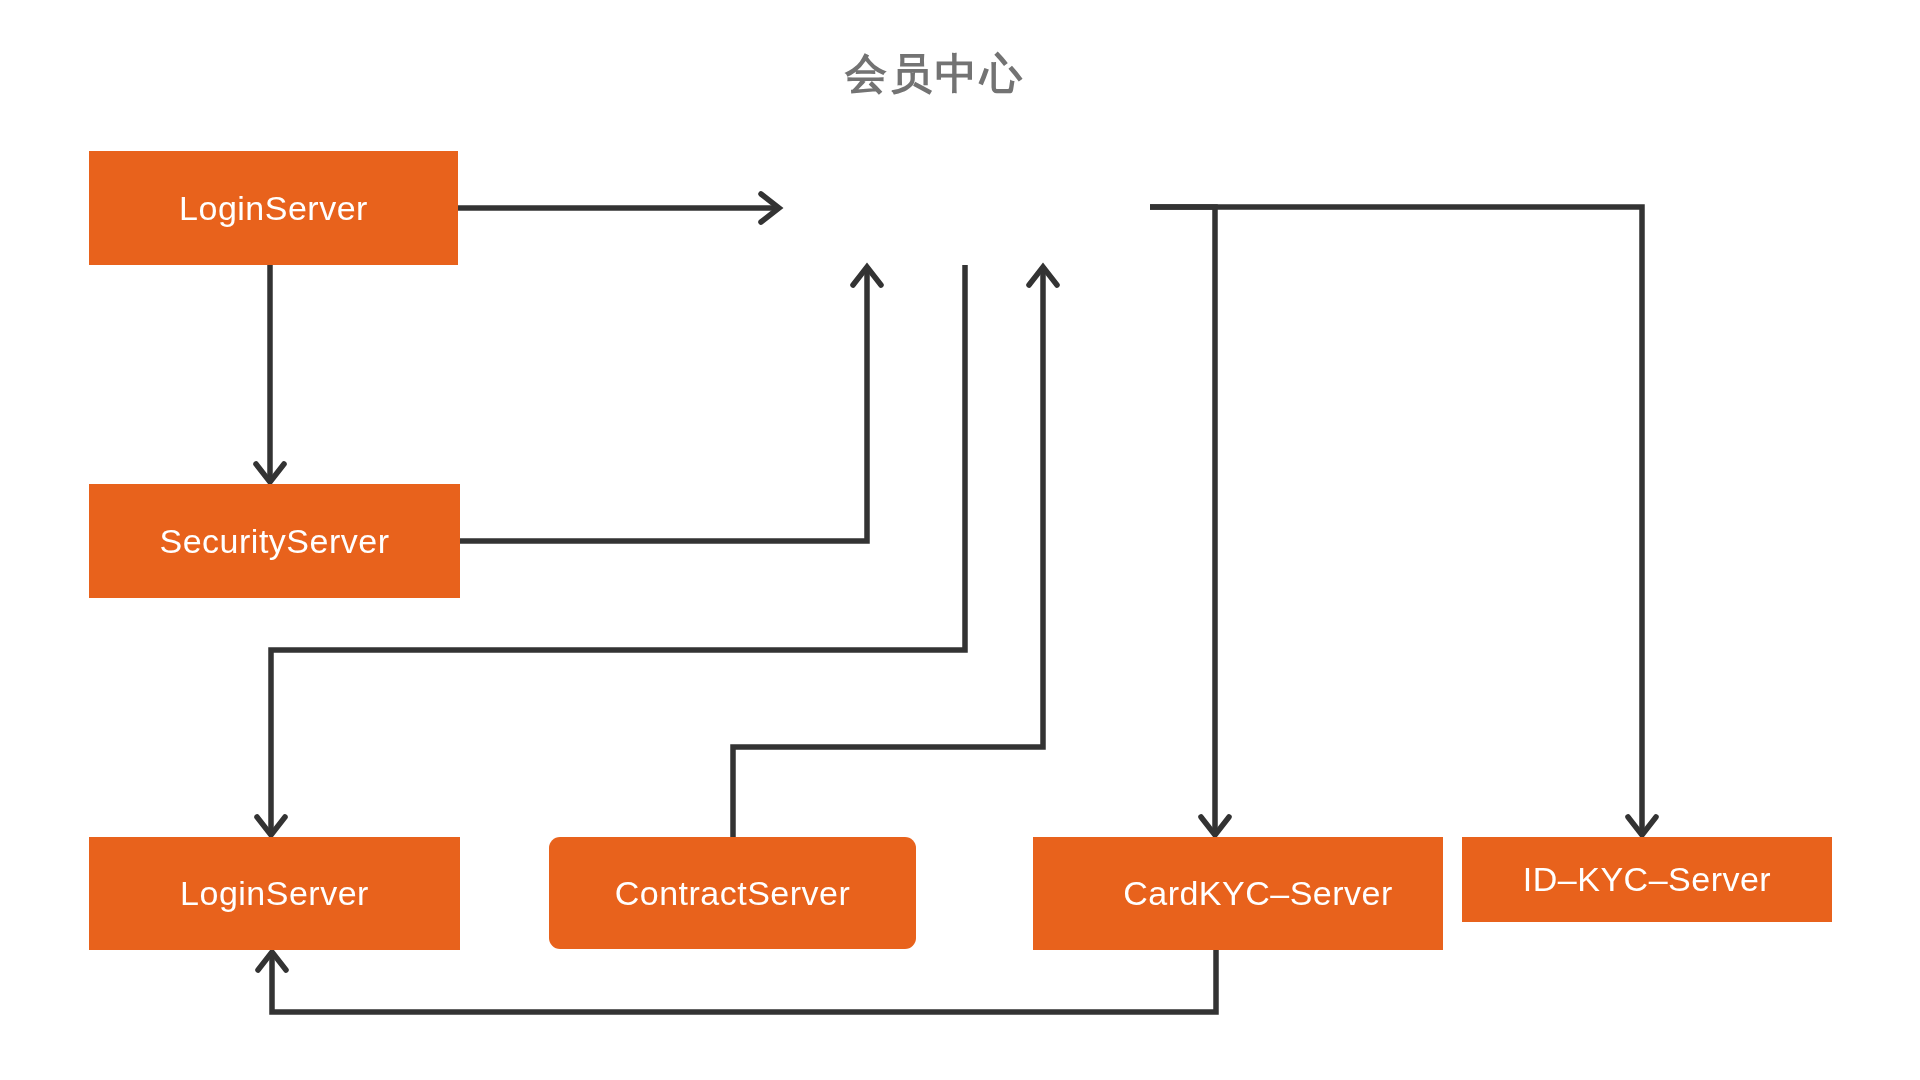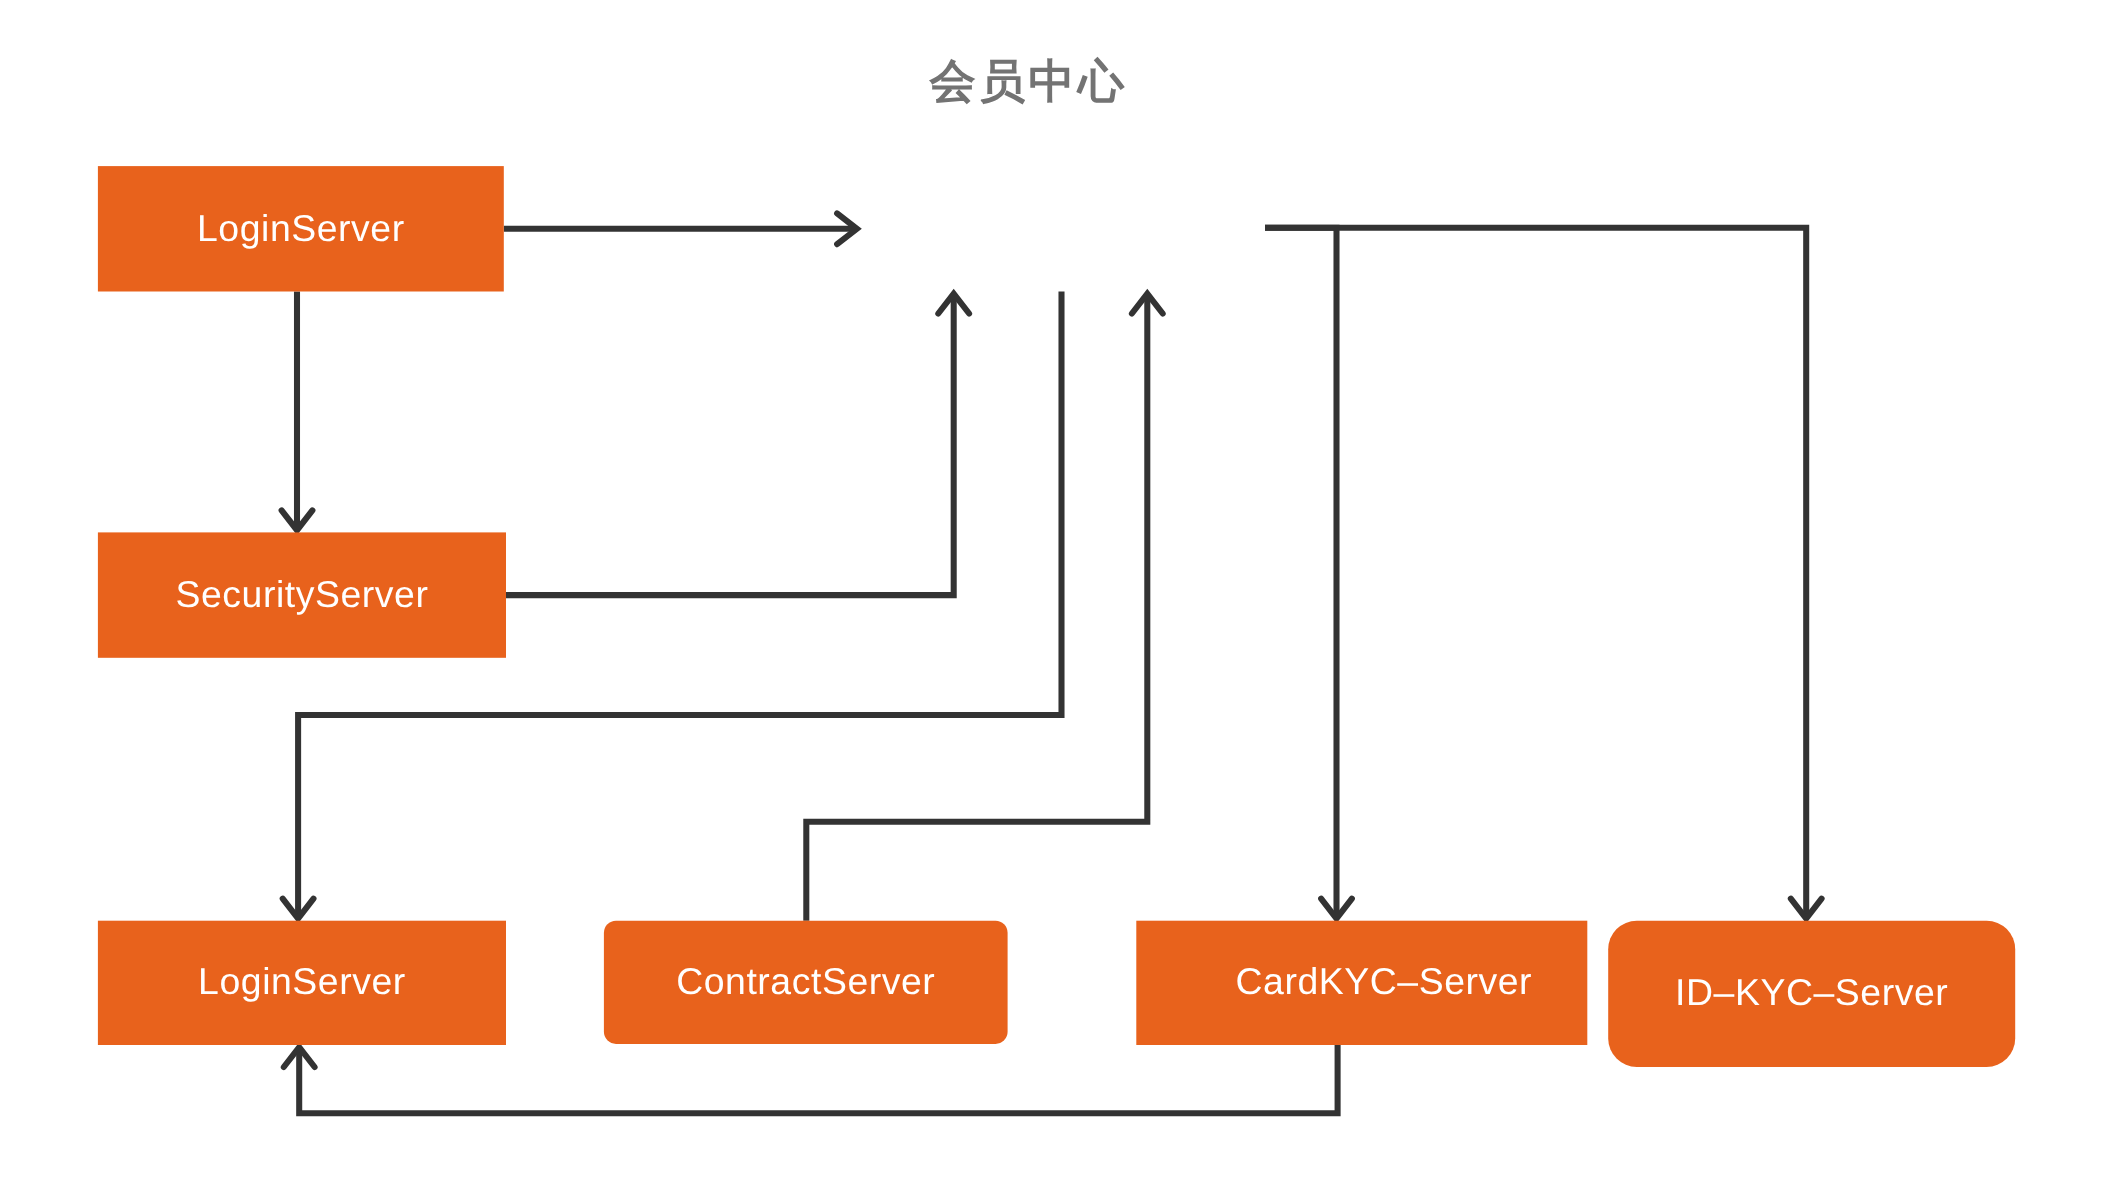--- a/index.html
+++ b/index.html
@@ -30,21 +30,21 @@
     font-size:34px;
     letter-spacing:0.5px;
     white-space:nowrap;
   }
   .node-login    {left:89px;  top:151px; width:369px; height:114px;}
   .node-user     {left:781px; top:152px; width:369px; height:113px;}
   .node-security {left:89px;  top:484px; width:371px; height:114px;}
   .node-card     {left:89px;  top:837px; width:371px; height:113px;}
   .node-contract {left:549px; top:837px; width:367px; height:112px;border-radius:11px;}
   .node-cardkyc  {left:1033px;top:837px; width:370px; height:113px;padding-left:40px;}
-  .node-idkyc    {left:1462px;top:837px; width:370px; height:133px;border-radius:26px;}
+  .node-idkyc    {left:1462px;top:837px; width:370px; height:85px;}
   svg.edges{
     position:absolute;
     left:0;top:0;
     width:1920px;height:1080px;
     pointer-events:none;
   }
   svg.edges path{
     fill:none;
     stroke:#333333;
     stroke-width:5.5;

